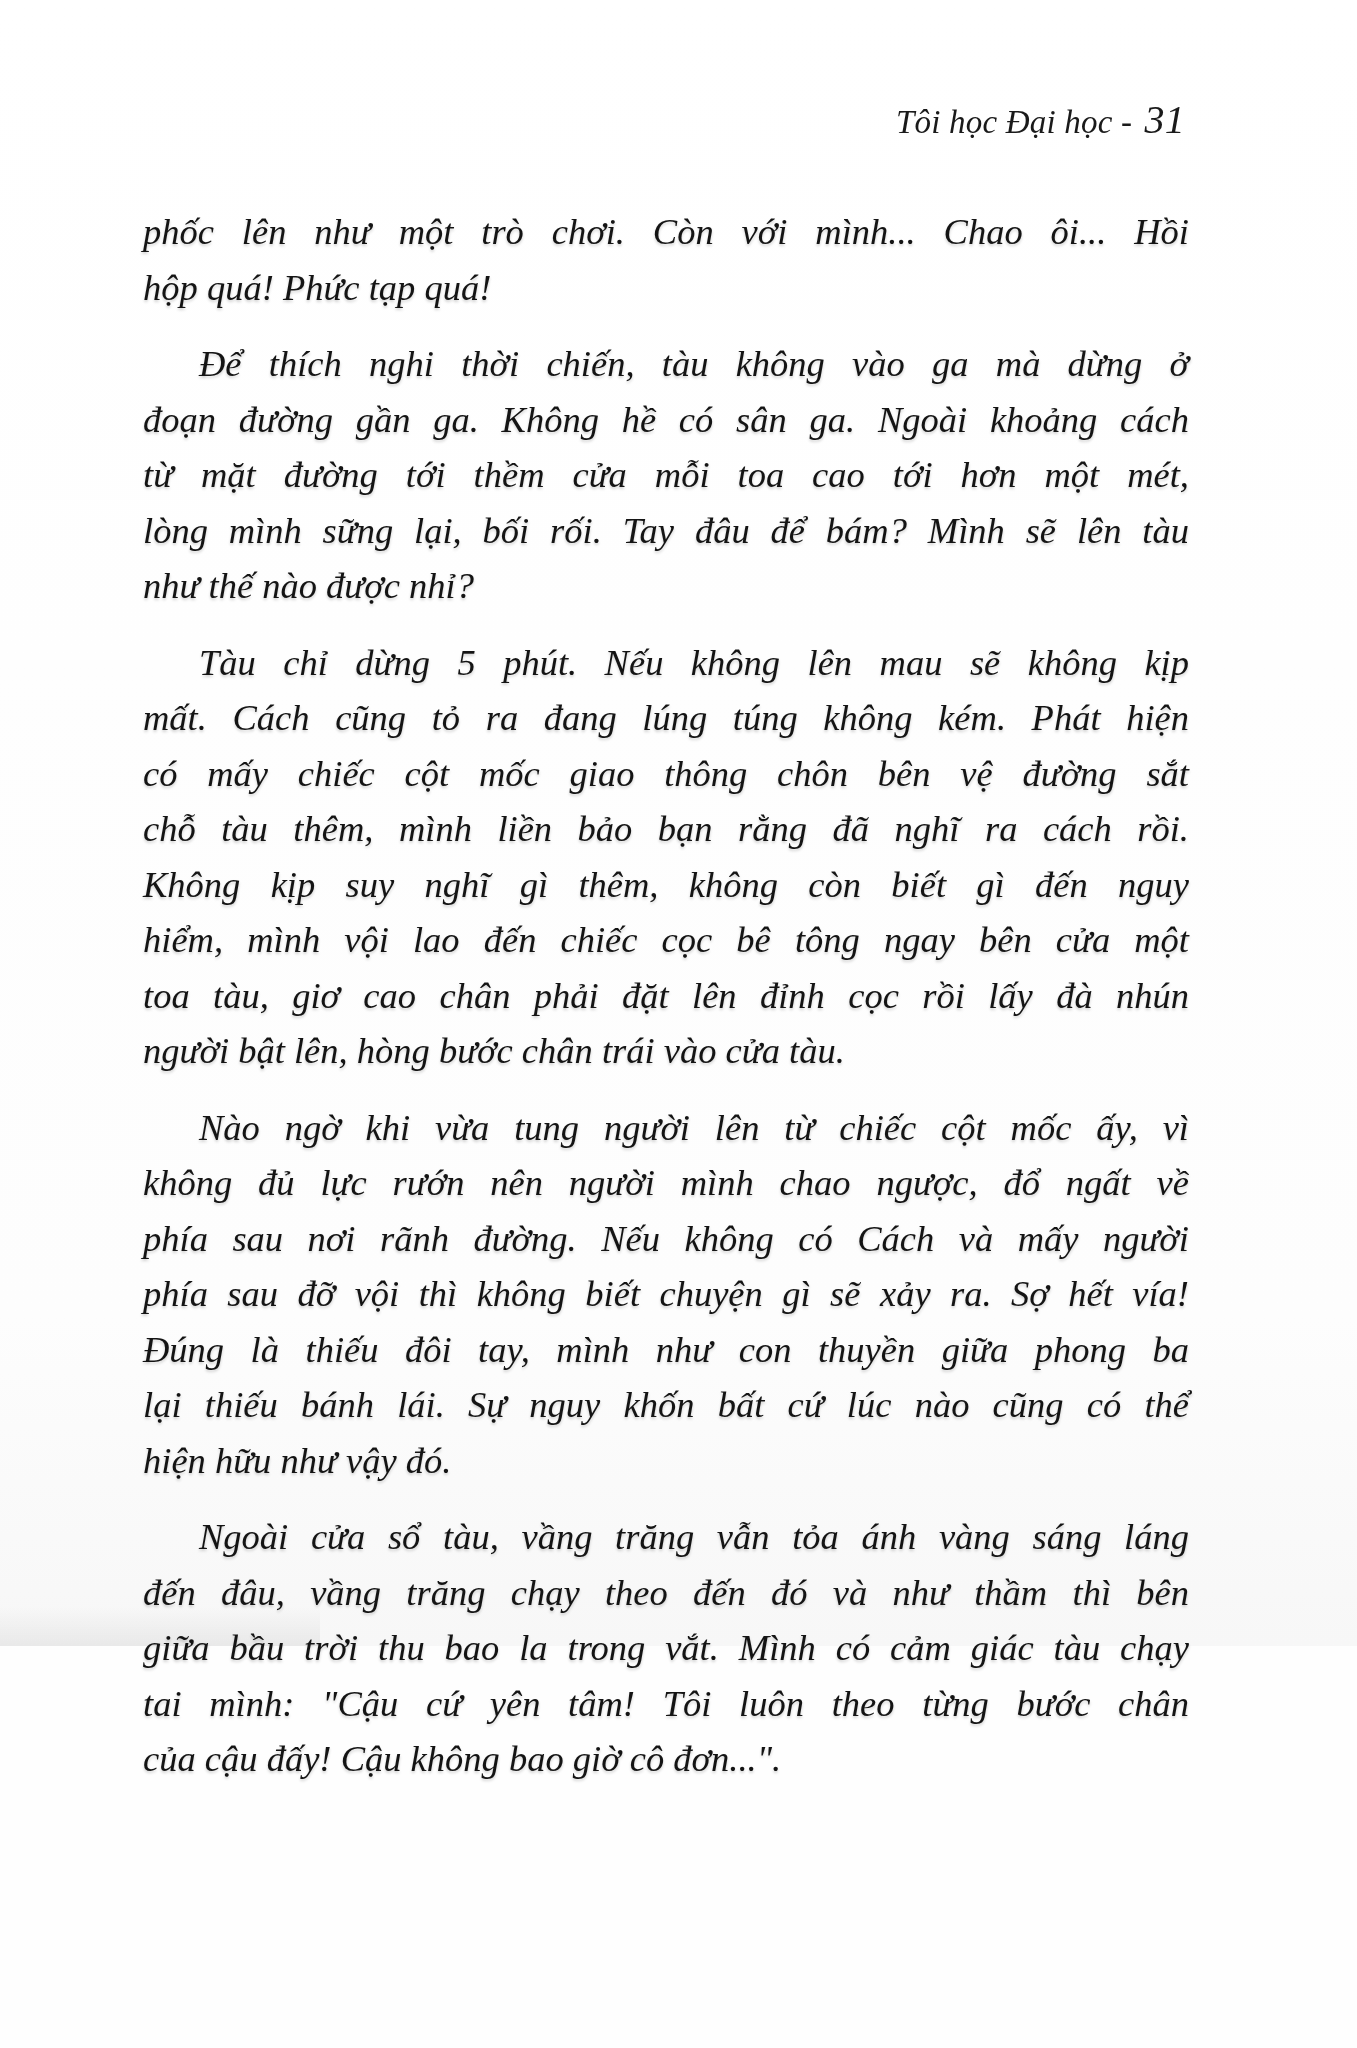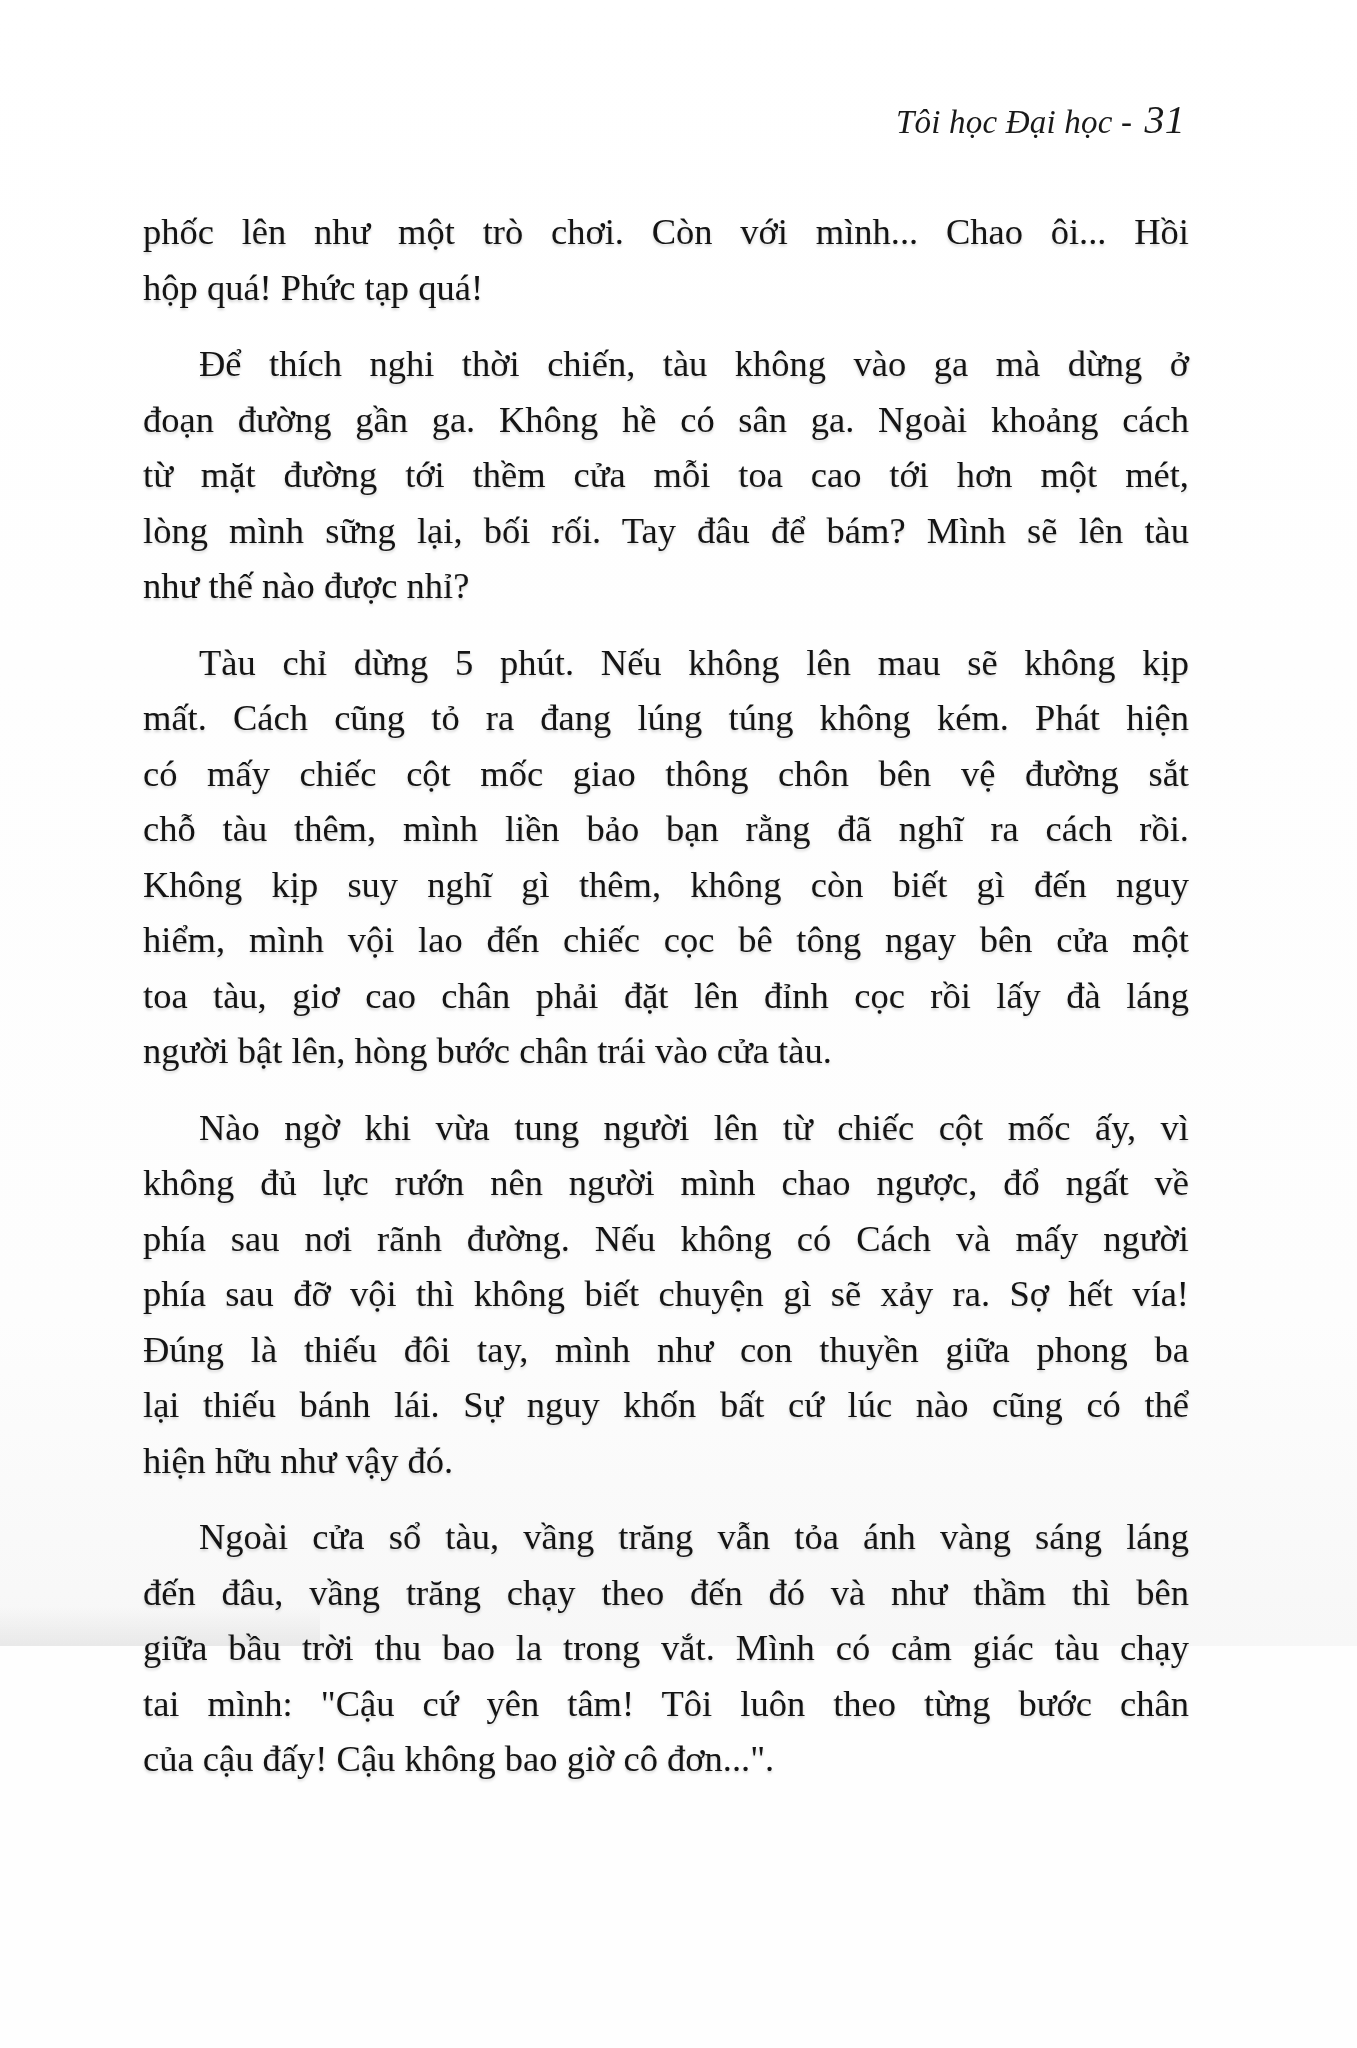--- a/index.html
+++ b/index.html
@@ -50,20 +50,21 @@
     .para {
       margin: 0 0 21px 0;
       text-align: justify;
       text-align-last: left;
     }
     .line {
       display: block;
       text-align: justify;
       text-align-last: justify;
       white-space: nowrap;
+      font-style: italic;
     }
     .line.last {
       text-align-last: left;
     }
     .edge-shadow {
       position: absolute;
       left: 0; bottom: 0;
       width: 320px; height: 40px;
       background: linear-gradient(0deg, rgba(0,0,0,0.06), rgba(0,0,0,0));
     }
@@ -93,21 +94,21 @@
       <span class="line last">như thế nào được nhỉ?</span>
     </p>
 
     <p class="para">
       <span class="line" style="padding-left:56px">Tàu chỉ dừng 5 phút. Nếu không lên mau sẽ không kịp</span>
       <span class="line">mất. Cách cũng tỏ ra đang lúng túng không kém. Phát hiện</span>
       <span class="line">có mấy chiếc cột mốc giao thông chôn bên vệ đường sắt</span>
       <span class="line">chỗ tàu thêm, mình liền bảo bạn rằng đã nghĩ ra cách rồi.</span>
       <span class="line">Không kịp suy nghĩ gì thêm, không còn biết gì đến nguy</span>
       <span class="line">hiểm, mình vội lao đến chiếc cọc bê tông ngay bên cửa một</span>
-      <span class="line">toa tàu, giơ cao chân phải đặt lên đỉnh cọc rồi lấy đà láng</span>
+      <span class="line">toa tàu, giơ cao chân phải đặt lên đỉnh cọc rồi lấy đà nhún</span>
       <span class="line last">người bật lên, hòng bước chân trái vào cửa tàu.</span>
     </p>
 
     <p class="para">
       <span class="line" style="padding-left:56px">Nào ngờ khi vừa tung người lên từ chiếc cột mốc ấy, vì</span>
       <span class="line">không đủ lực rướn nên người mình chao ngược, đổ ngất về</span>
       <span class="line">phía sau nơi rãnh đường. Nếu không có Cách và mấy người</span>
       <span class="line">phía sau đỡ vội thì không biết chuyện gì sẽ xảy ra. Sợ hết vía!</span>
       <span class="line">Đúng là thiếu đôi tay, mình như con thuyền giữa phong ba</span>
       <span class="line">lại thiếu bánh lái. Sự nguy khốn bất cứ lúc nào cũng có thể</span>

